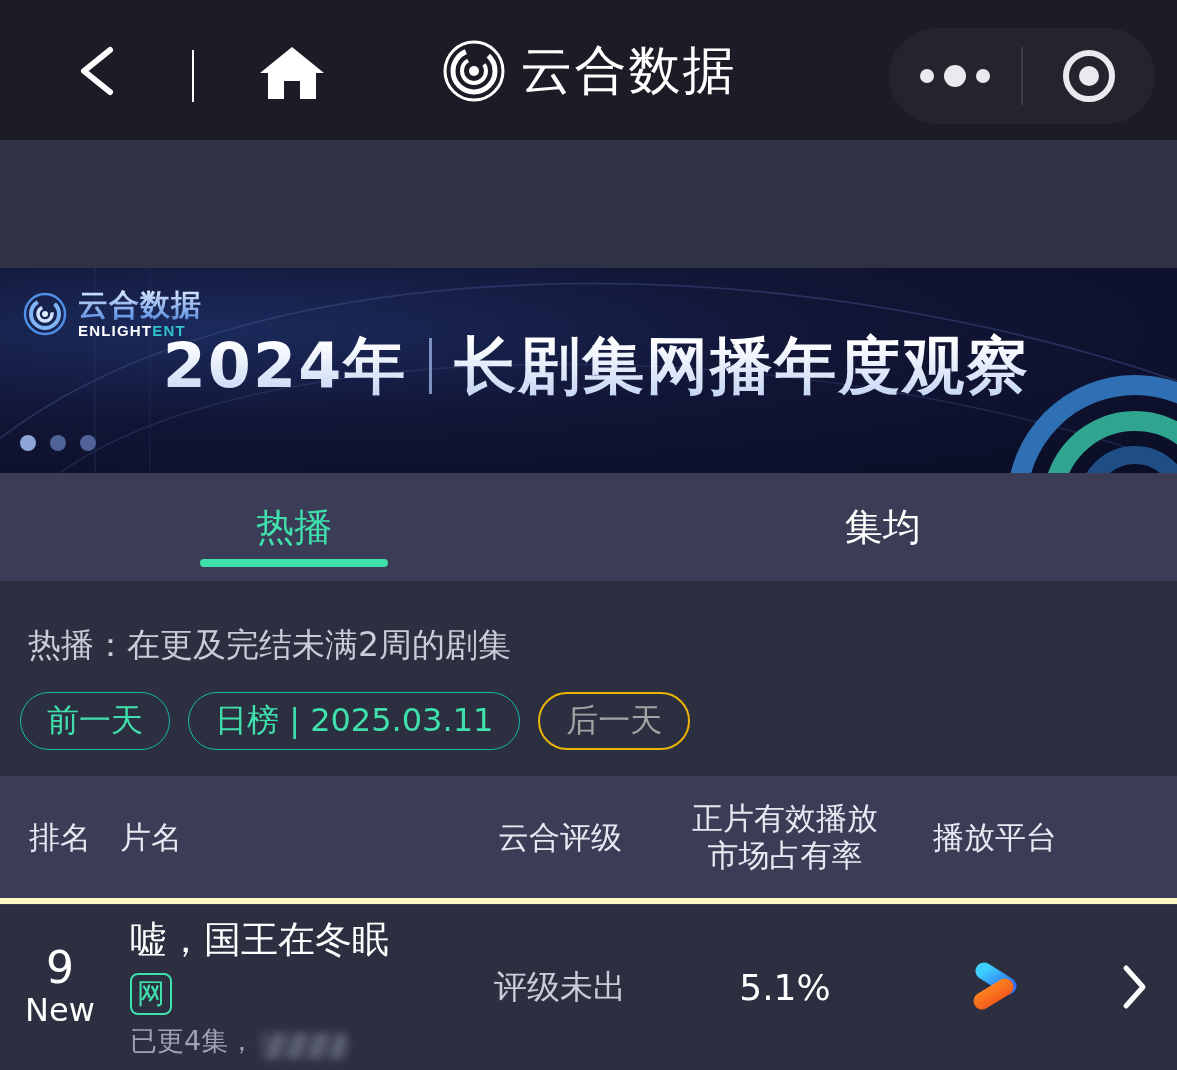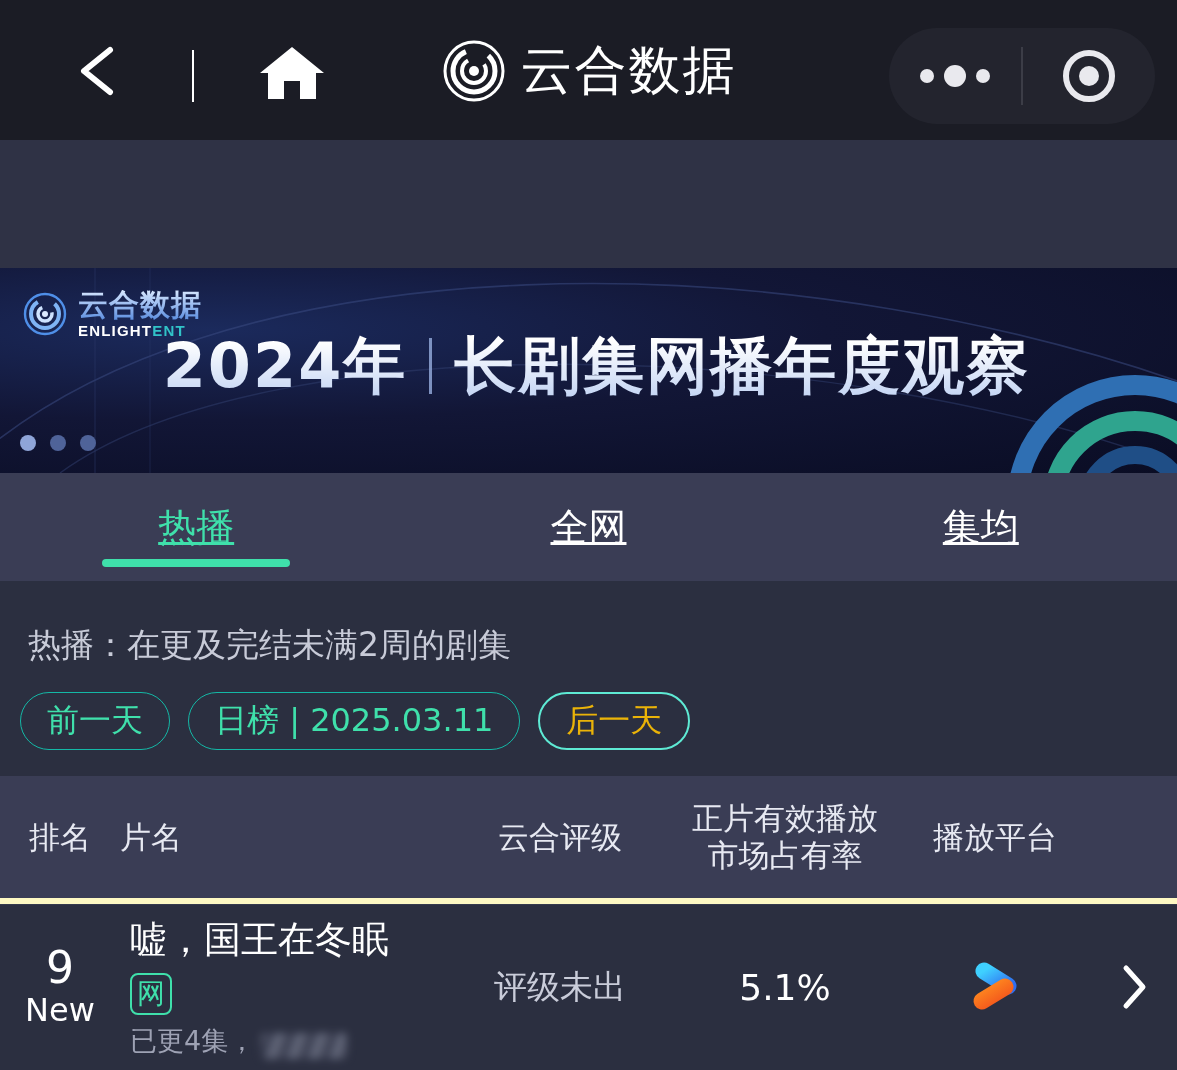--- a/index.html
+++ b/index.html
@@ -148,42 +148,41 @@
   
   .tabs {
     height: 108px; background: #3a3d55;
     display: flex; align-items: center;
   }
   .tab {
     flex: 1; position: relative; height: 100%;
     display: flex; align-items: center; justify-content: center;
     font-size: 38px; color: #ffffff;
     font-family: "DejaVu Sans", sans-serif;
-    text-decoration: underline;
   }
   .tab.active { color: #3fe0ab; }
   .tab .underline {
     position: absolute; bottom: 14px; left: 50%; transform: translateX(-50%);
     width: 188px; height: 8px; border-radius: 4px; background: #3fe0ab;
   }
 
   
   .filters { background: #2b2f40; padding: 22px 0 26px 0; }
   .filter-desc {
     font-size: 33px; color: #c8cbd8; margin: 20px 0 0 28px;
     font-family: "DejaVu Sans", sans-serif;
   }
   .chips { display: flex; align-items: center; gap: 18px; margin: 24px 0 0 20px; }
   .chip {
     height: 58px; display: flex; align-items: center; justify-content: center;
     border-radius: 29px; padding: 0 26px;
     font-size: 32px; font-family: "DejaVu Sans", sans-serif;
   }
   .chip.green { border: 1px solid #14b8a6; color: #3fe0ab; }
-  .chip.gray { border: 2px solid #5eead4; color: #eab308; }
+  .chip.gray { border: 2px solid #eab308; color: #a3a3a3; }
 
   
   .thead {
     height: 128px; background: #3a3d55;
     display: flex; align-items: center;
     border-bottom: 6px solid #fef9c3;
   }
   .th {
     font-size: 31px; color: #e7e9f2; text-align: center; line-height: 1.18;
     font-family: "DejaVu Sans", sans-serif;
@@ -321,21 +320,20 @@
       <span class="dot"></span>
       <span class="dot"></span>
     </div>
   </div>
 
   <div class="tabs">
     <div class="tab active">
       <span>热播</span>
       <span class="underline"></span>
     </div>
-    <div class="tab">全网</div>
     <div class="tab">集均</div>
   </div>
 
   <div class="filters">
     <div class="filter-desc">热播：在更及完结未满2周的剧集</div>
     <div class="chips">
       <div class="chip green">前一天</div>
       <div class="chip green">日榜 | 2025.03.11</div>
       <div class="chip gray">后一天</div>
     </div>

